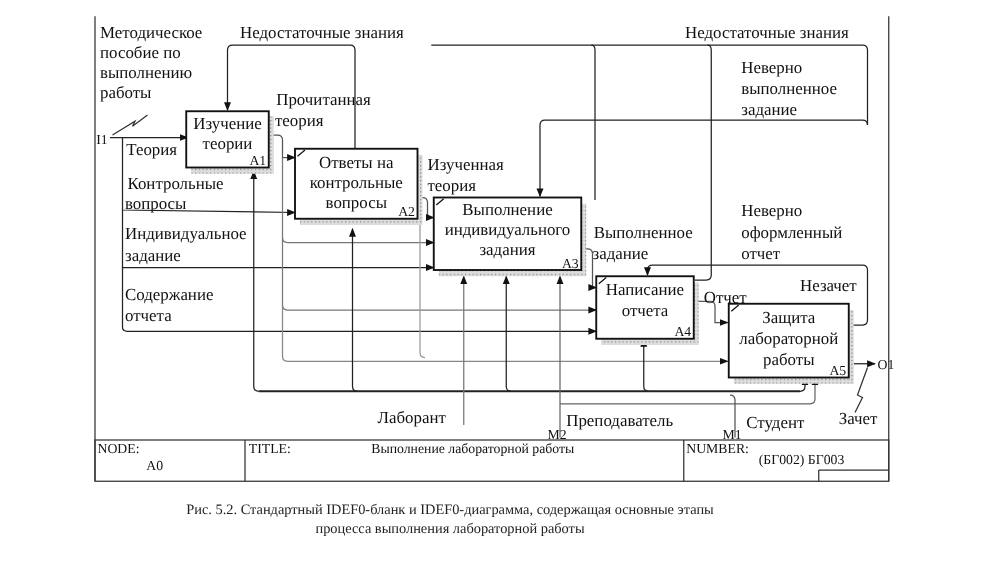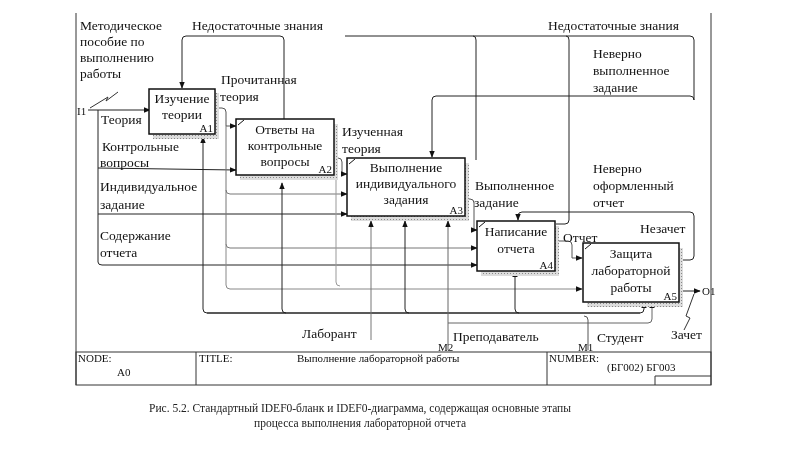--- a/index.html
+++ b/index.html
@@ -185,13 +185,13 @@
     <text class="small" x="78" y="362">NODE:</text>
     <text class="small" x="117" y="376">A0</text>
     <text class="small" x="199" y="362">TITLE:</text>
     <text class="small" x="297" y="362">Выполнение лабораторной работы</text>
     <text class="small" x="549" y="362">NUMBER:</text>
     <text class="small" x="607" y="371">(БГ002) БГ003</text>
   </g>
 </svg>
 
 <div class="caption" style="top:401px;">Рис. 5.2. Стандартный IDEF0-бланк и IDEF0-диаграмма, содержащая основные этапы</div>
-<div class="caption" style="top:416px;">процесса выполнения лабораторной отчета</div>
+<div class="caption" style="top:416px;">процесса выполнения лабораторной работы</div>
 
 </body></html>

